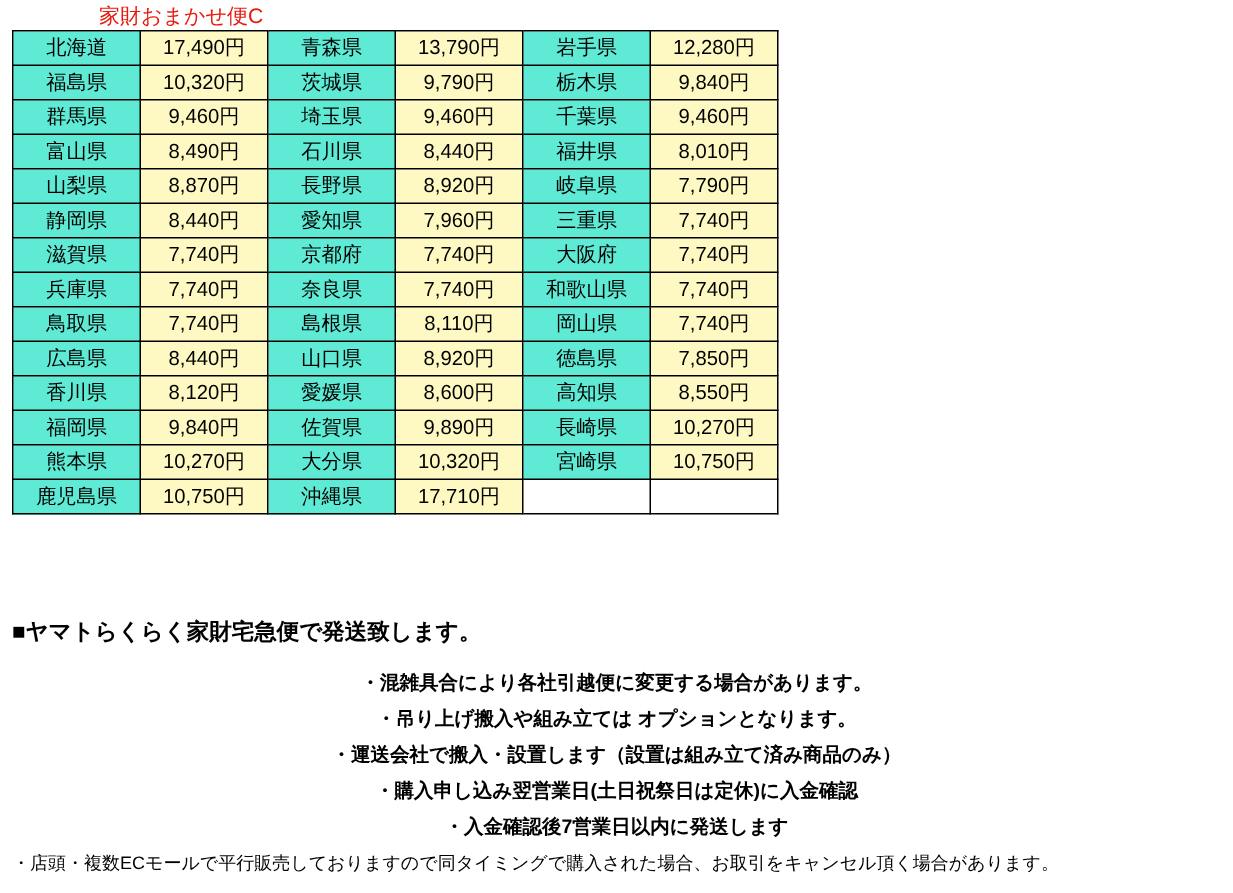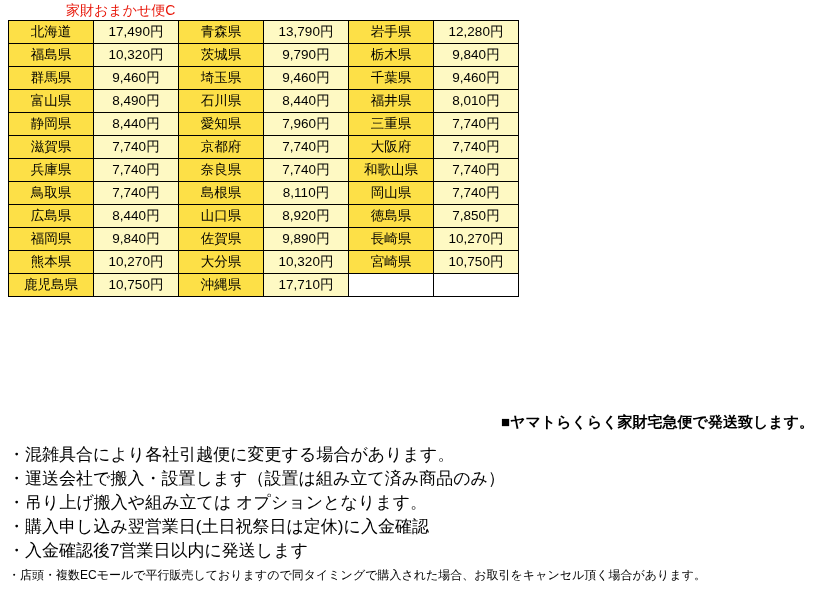--- a/index.html
+++ b/index.html
@@ -41,21 +41,21 @@
   table.rates td {
     border: 1px solid #000000;
     height: 22px;
     font-size: 13.5px;
     text-align: center;
     vertical-align: middle;
     padding: 0;
     line-height: 22px;
   }
   table.rates td.pref {
-    background: #fde047;
+    background: #5eead4;
     width: 84px;
     font-family: Liberation Serif, serif;
   }
   table.rates td.price {
     background: #fef9c3;
     width: 84px;
   }
   table.rates td.empty {
     background: #ffffff;
     border: 1px solid #000000;
@@ -64,28 +64,28 @@
     position: absolute;
     left: 8px;
     top: 412px;
     width: 806px;
   }
   .note-head {
     font-size: 15px;
     font-weight: bold;
     margin: 0 0 12px 0;
     line-height: 20px;
-    text-align: right;
   }
   .note-line {
-    font-size: 17px;
-    font-weight: normal;
+    font-size: 13px;
+    font-weight: bold;
     line-height: 21px;
     margin: 0 0 3px 0;
     white-space: nowrap;
+    text-align: center;
   }
   .note-small {
     font-size: 12px;
     line-height: 16px;
     margin: 6px 0 0 0;
     white-space: nowrap;
   }
 </style>
 </head>
 <body>
@@ -122,20 +122,28 @@
       </tr>
       <tr>
         <td class="pref">富山県</td>
         <td class="price">8,490円</td>
         <td class="pref">石川県</td>
         <td class="price">8,440円</td>
         <td class="pref">福井県</td>
         <td class="price">8,010円</td>
       </tr>
       <tr>
+        <td class="pref">山梨県</td>
+        <td class="price">8,870円</td>
+        <td class="pref">長野県</td>
+        <td class="price">8,920円</td>
+        <td class="pref">岐阜県</td>
+        <td class="price">7,790円</td>
+      </tr>
+      <tr>
         <td class="pref">静岡県</td>
         <td class="price">8,440円</td>
         <td class="pref">愛知県</td>
         <td class="price">7,960円</td>
         <td class="pref">三重県</td>
         <td class="price">7,740円</td>
       </tr>
       <tr>
         <td class="pref">滋賀県</td>
         <td class="price">7,740円</td>
@@ -162,20 +170,28 @@
       </tr>
       <tr>
         <td class="pref">広島県</td>
         <td class="price">8,440円</td>
         <td class="pref">山口県</td>
         <td class="price">8,920円</td>
         <td class="pref">徳島県</td>
         <td class="price">7,850円</td>
       </tr>
       <tr>
+        <td class="pref">香川県</td>
+        <td class="price">8,120円</td>
+        <td class="pref">愛媛県</td>
+        <td class="price">8,600円</td>
+        <td class="pref">高知県</td>
+        <td class="price">8,550円</td>
+      </tr>
+      <tr>
         <td class="pref">福岡県</td>
         <td class="price">9,840円</td>
         <td class="pref">佐賀県</td>
         <td class="price">9,890円</td>
         <td class="pref">長崎県</td>
         <td class="price">10,270円</td>
       </tr>
       <tr>
         <td class="pref">熊本県</td>
         <td class="price">10,270円</td>
@@ -191,20 +207,20 @@
         <td class="price">17,710円</td>
         <td class="empty"></td>
         <td class="empty"></td>
       </tr>
     </tbody>
   </table>
 
   <div class="notes">
     <p class="note-head">■ヤマトらくらく家財宅急便で発送致します。</p>
     <p class="note-line">・混雑具合により各社引越便に変更する場合があります。</p>
+    <p class="note-line">・吊り上げ搬入や組み立ては オプションとなります。</p>
     <p class="note-line">・運送会社で搬入・設置します（設置は組み立て済み商品のみ）</p>
-    <p class="note-line">・吊り上げ搬入や組み立ては オプションとなります。</p>
     <p class="note-line">・購入申し込み翌営業日(土日祝祭日は定休)に入金確認</p>
     <p class="note-line">・入金確認後7営業日以内に発送します</p>
     <p class="note-small">・店頭・複数ECモールで平行販売しておりますので同タイミングで購入された場合、お取引をキャンセル頂く場合があります。</p>
   </div>
 
 </div>
 
 </body></html>

